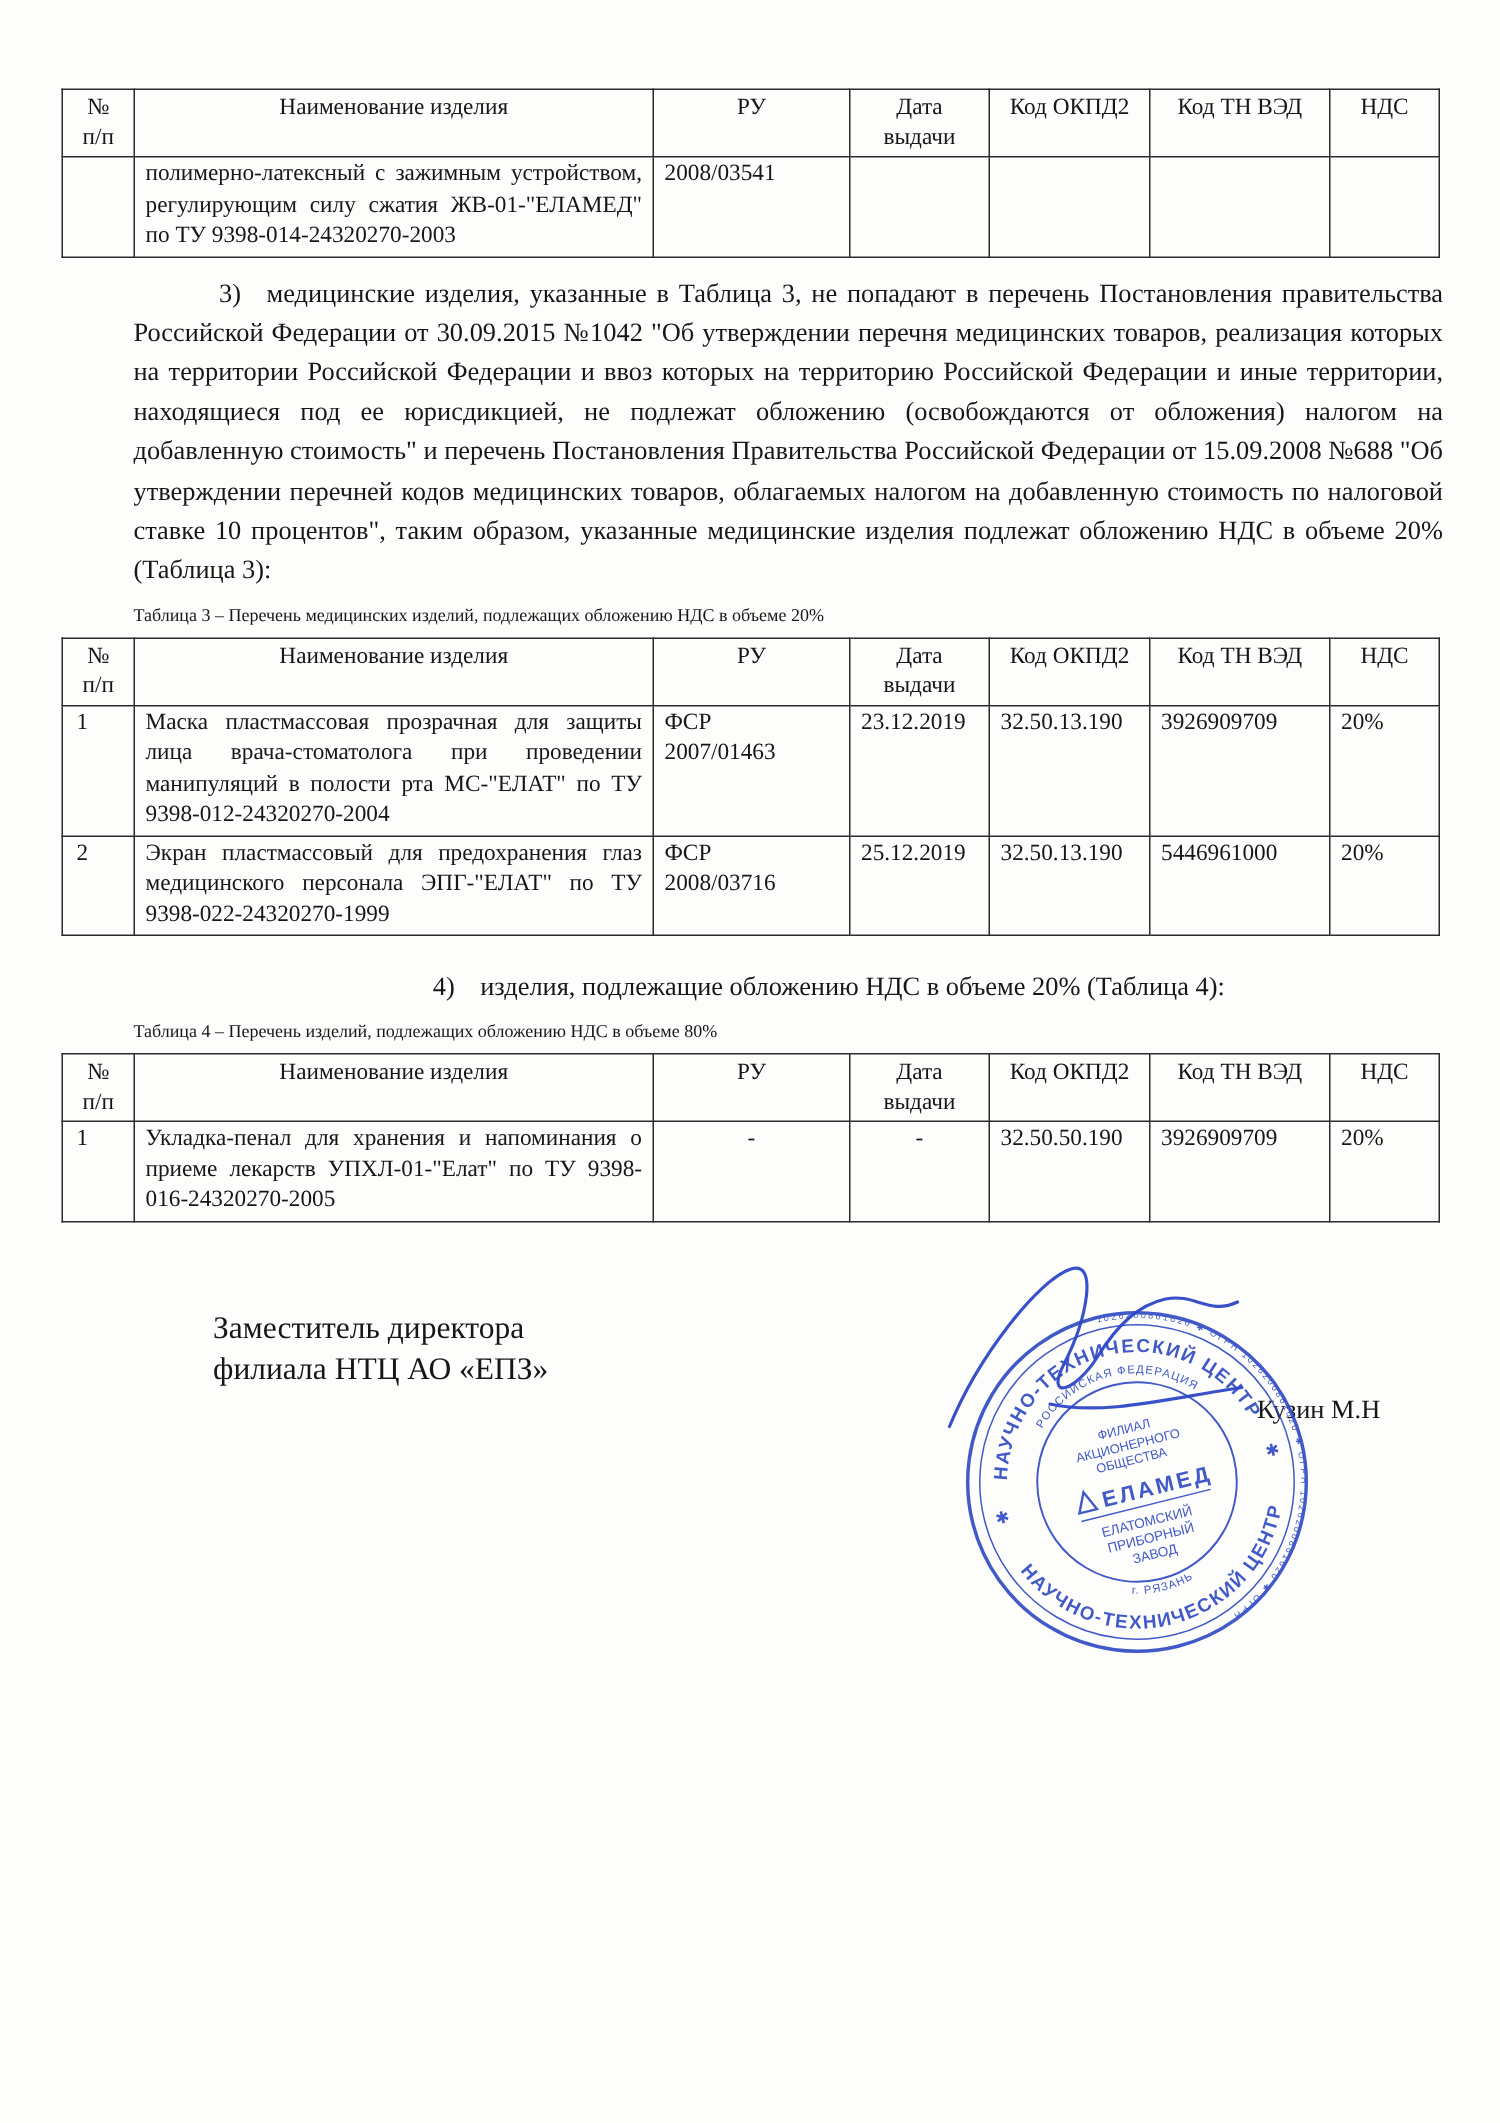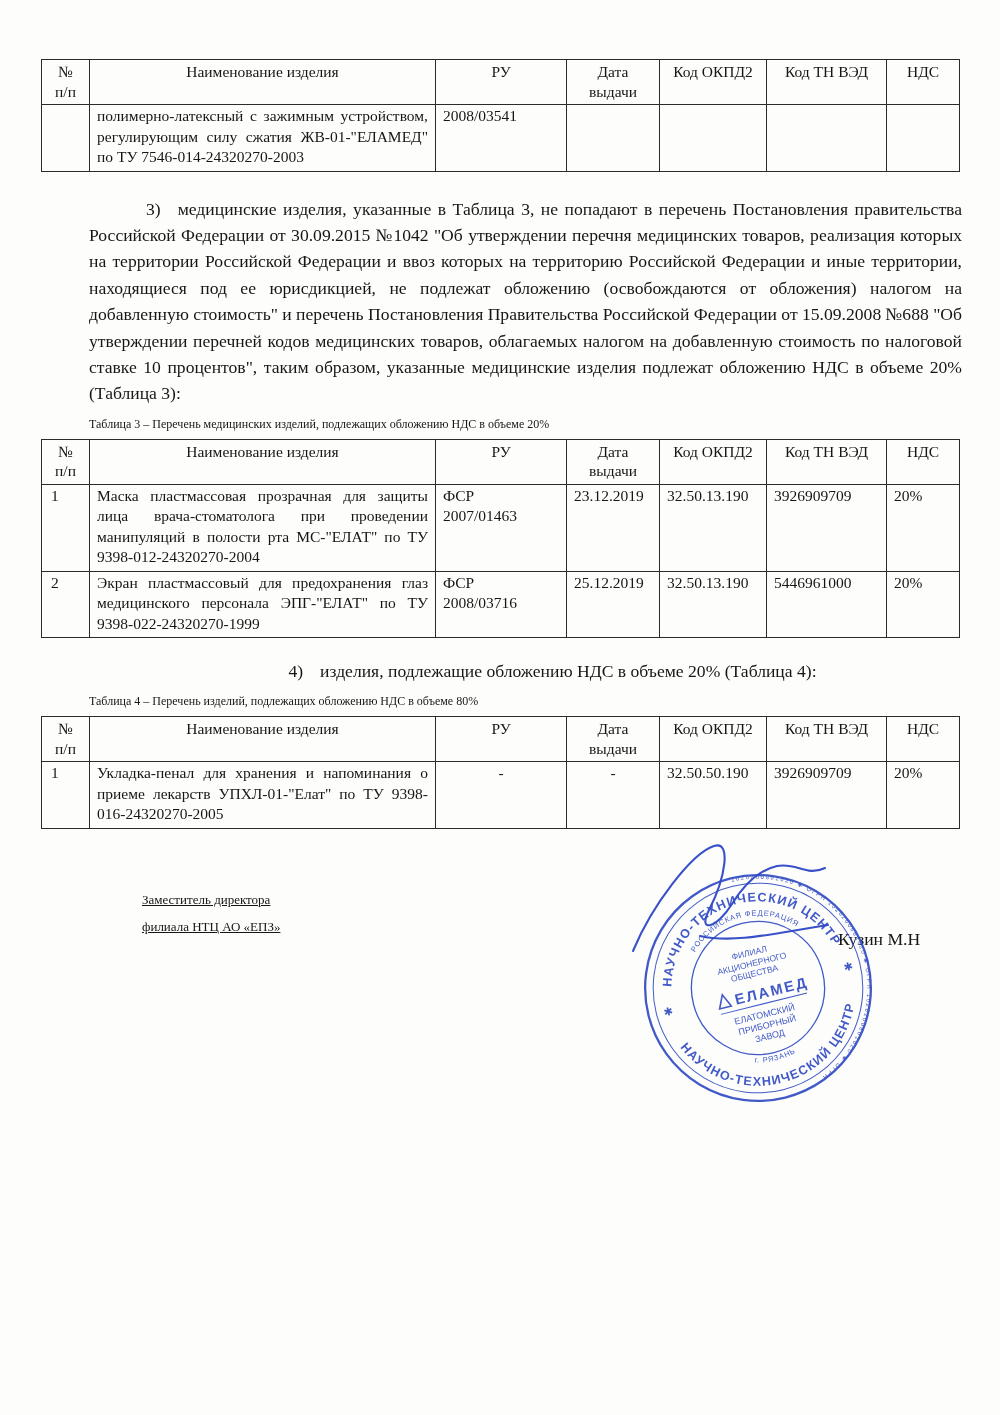--- a/index.html
+++ b/index.html
@@ -15,28 +15,28 @@
     border:1.5px solid #2b2b2b; vertical-align:top;
     font-size:15.5px; line-height:20.5px; font-weight:normal;
     padding:1px 7px 3px; overflow:hidden;
   }
   .doc th { text-align:center; white-space:pre-line; line-height:19.5px; padding:2px 3px 3px; }
   .doc td.c-num { padding-left:9px; }
   .doc td.c-name { text-align:justify; }
   .doc td.pre { white-space:pre-line; }
   .doc td.center { text-align:center; }
   .para {
-    margin:24px 0 0 48px; width:873px; font-size:17.6px; line-height:26.4px;
+    margin:10px 0 0 48px; width:873px; font-size:17.6px; line-height:26.4px;
     text-align:justify; text-indent:57px;
   }
   .para .pnum { padding-right:17px; }
   .para-short { margin:20px 0 0 48px; font-size:17.6px; line-height:26px; text-indent:57px;text-align:center; }
   .para-short .pnum { padding-right:17px; }
   .caption { margin:4px 0 0 48px; font-size:12px; line-height:26px; }
-  .sig-block { margin:57px 0 0 101px; font-size:13px; line-height:27.5px;text-decoration:underline; }
+  .sig-block { margin:57px 0 0 101px; font-size:21px; line-height:27.5px; }
   .sig-name { position:absolute; left:838px; top:929px; font-size:17.6px; }
   .stamp-svg { position:absolute; left:627px; top:857px; width:262px; height:262px; opacity:.9; }
   .autograph-svg { position:absolute; left:608px; top:833px; width:250px; height:135px; opacity:.92; }
 </style>
 </head>
 <body>
 
 <div class="page">
   <div class="content">
 
@@ -59,21 +59,21 @@
           <th>Дата
 выдачи</th>
           <th>Код ОКПД2</th>
           <th>Код ТН ВЭД</th>
           <th>НДС</th>
         </tr>
       </thead>
       <tbody>
         <tr>
           <td class="c-num"></td>
-          <td class="c-name">полимерно-латексный с зажимным устройством, регулирующим силу сжатия ЖВ-01-"ЕЛАМЕД" по ТУ 7546-014-24320270-2003</td>
+          <td class="c-name">полимерно-латексный с зажимным устройством, регулирующим силу сжатия ЖВ-01-"ЕЛАМЕД" по ТУ 9398-014-24320270-2003</td>
           <td class="pre">2008/03541</td>
           <td></td>
           <td></td>
           <td></td>
           <td></td>
         </tr>
       </tbody>
     </table>
 
     <p class="para"><span class="pnum">3)</span><span>медицинские изделия, указанные в Таблица 3, не попадают в перечень Постановления правительства Российской Федерации от 30.09.2015 №1042 "Об утверждении перечня медицинских товаров, реализация которых на территории Российской Федерации и ввоз которых на территорию Российской Федерации и иные территории, находящиеся под ее юрисдикцией, не подлежат обложению (освобождаются от обложения) налогом на добавленную стоимость" и перечень Постановления Правительства Российской Федерации от 15.09.2008 №688 "Об утверждении перечней кодов медицинских товаров, облагаемых налогом на добавленную стоимость по налоговой ставке 10 процентов", таким образом, указанные медицинские изделия подлежат обложению НДС в объеме 20% (Таблица 3):</span></p>

